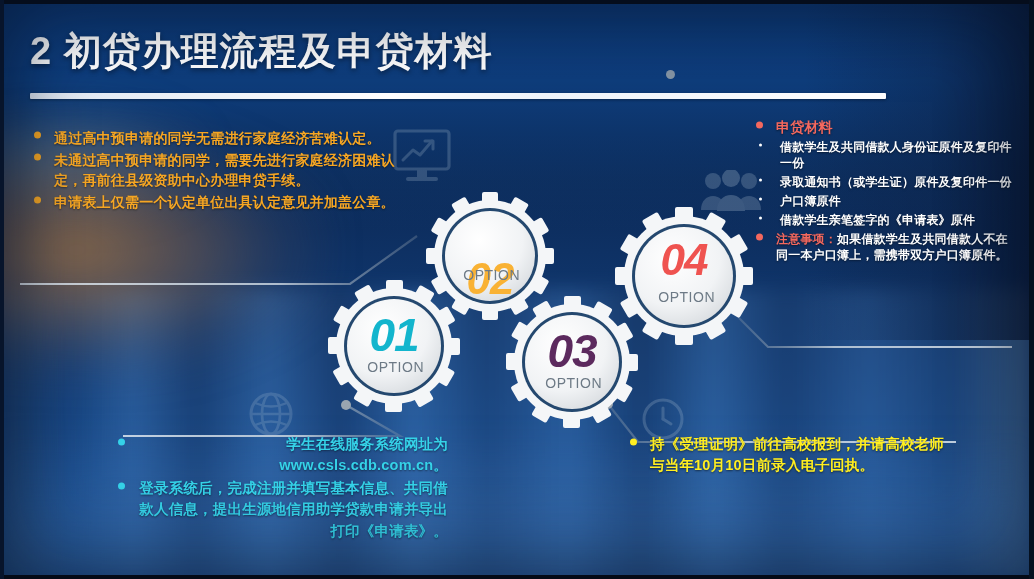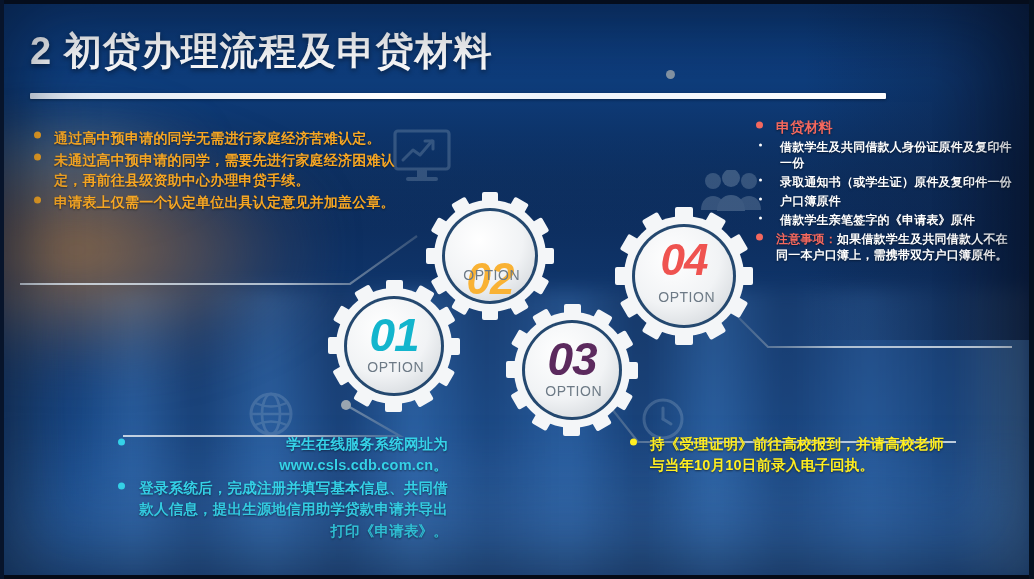--- a/index.html
+++ b/index.html
@@ -321,21 +321,21 @@
           <rect x="60" y="2" width="17" height="19" rx="2" transform="rotate(330 68 68)"></rect>
         </g>
       </g>
       <circle cx="68" cy="68" r="50" fill="#24486f"></circle>
       <circle cx="68" cy="68" r="47" fill="url(#gi1)"></circle>
     </svg>
     <div class="num" style="top:30px;font-size:46px;color:#13b5cd;">01</div>
     <div class="opt" style="top:82px;font-size:14px;padding:0 38px;">OPTION</div>
   </div>
 
-  <div class="gear" style="left:504px;top:302px;width:136px;height:136px;">
+  <div class="gear" style="left:504px;top:294px;width:136px;height:136px;">
     <svg width="136" height="136" viewBox="0 0 136 136" aria-hidden="true">
       <defs>
         <radialGradient id="gi3" cx="38%" cy="32%" r="78%">
           <stop offset="0%" stop-color="#ffffff"></stop>
           <stop offset="62%" stop-color="#f1f3f5"></stop>
           <stop offset="100%" stop-color="#d6dade"></stop>
         </radialGradient>
       </defs>
       <g fill="#f4f6f8">
         <circle cx="68" cy="68" r="58"></circle>

